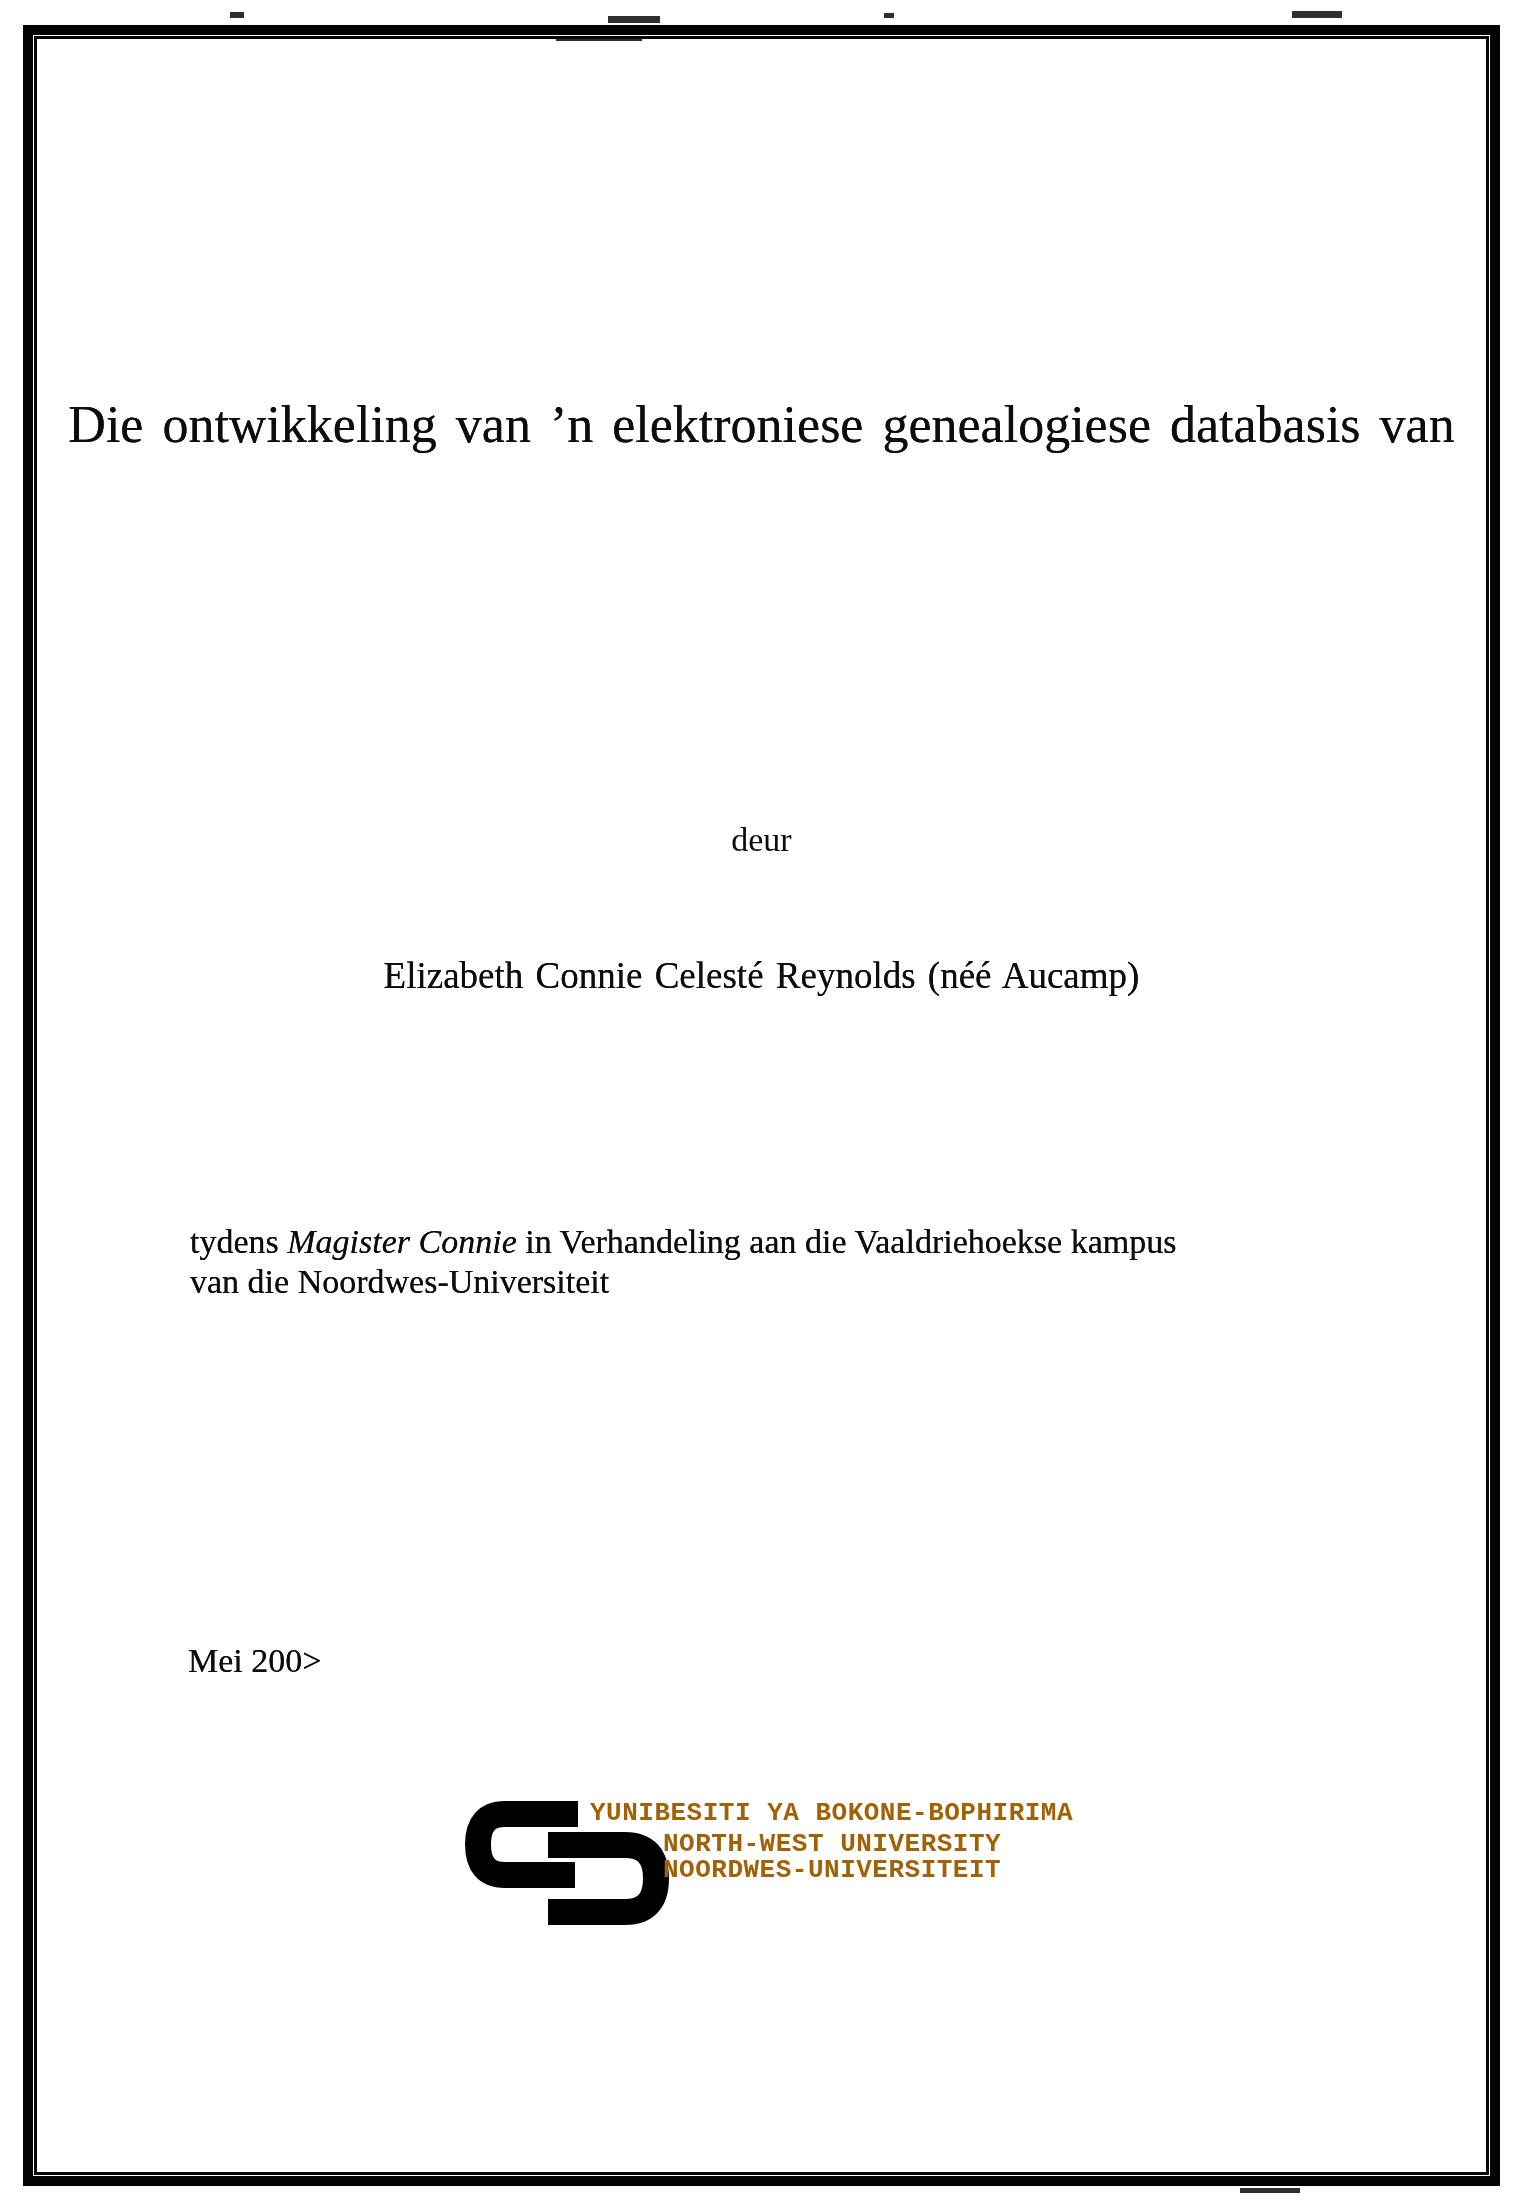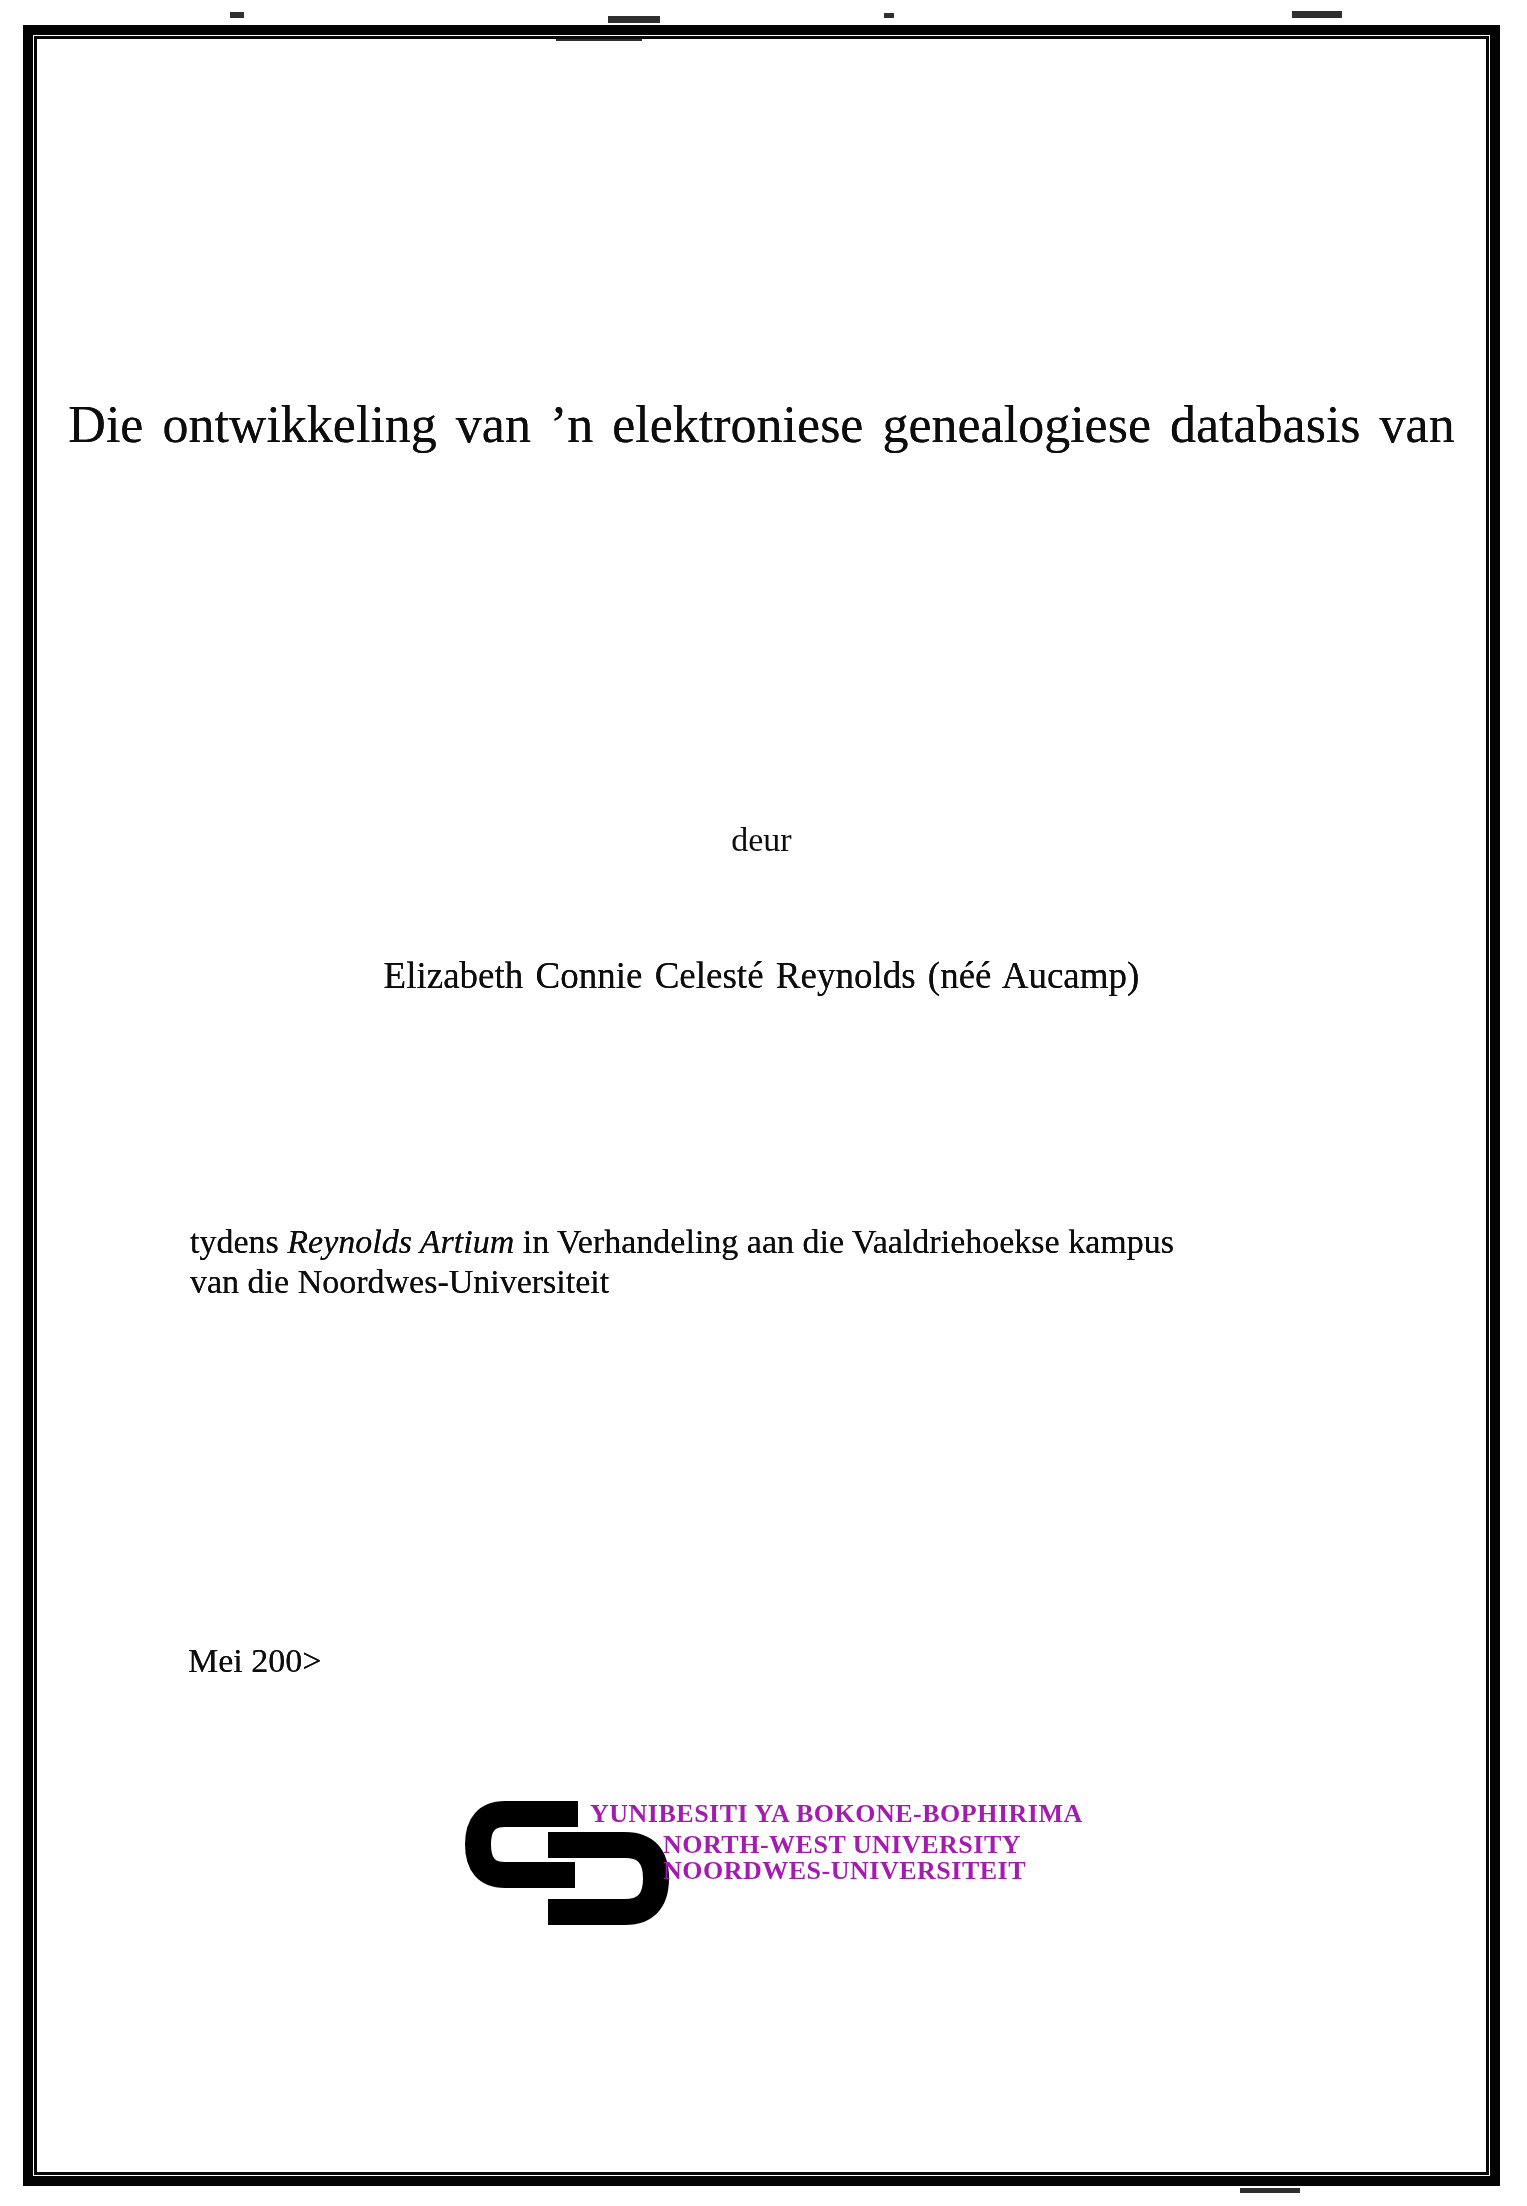--- a/index.html
+++ b/index.html
@@ -69,26 +69,26 @@
     position: absolute;
     left: 463px; top: 1800px;
     width: 660px; height: 145px;
   }
   .logo-mark {
     position: absolute;
     left: 2px; top: 1px;
   }
   .logo-text {
     position: absolute;
-    font-family: Liberation Serif, serif;
+    font-family: Liberation Mono, monospace;
     font-weight: bold;
     font-size: 26px;
     line-height: 27px;
     letter-spacing: 0.5px;
-    color: #a21caf;
+    color: #a16207;
     white-space: nowrap;
   }
   .lt1 { left: 127px; top: 0px; }
   .lt2 { left: 200px; top: 31px; }
   .lt3 { left: 200px; top: 57px; }
   
   .speck { position: absolute; background: #0a0a0a; opacity: 0.85; }
   .s1 { left: 608px;  top: 16px;   width: 52px; height: 7px; }
   .s2 { left: 884px;  top: 13px;   width: 10px; height: 5px; }
   .s3 { left: 1292px; top: 11px;   width: 50px; height: 7px; }
@@ -106,21 +106,21 @@
   </div>
 
   <div class="tblock center title-line" style="top: 392px;">Die ontwikkeling van ’n elektroniese genealogiese databasis van</div>
 
 
   <div class="tblock center author" style="top: 954px;">Elizabeth Connie Celesté Reynolds (néé Aucamp)</div>
 
   <div class="tblock center byline" style="top: 820px;">deur</div>
 
   <div class="degree">
-    <div><span>tydens </span><em>Reynolds Artium</em><span> in Verhandeling aan die Vaaldriehoekse kampus</span></div>
+    <div><span>tydens </span><em>Magister Connie</em><span> in Verhandeling aan die Vaaldriehoekse kampus</span></div>
     <div>van die Noordwes-Universiteit</div>
   </div>
 
   <div class="supervisor-block">
     <div>Mei 200&gt;</div>
   </div>
 
   <div class="logo">
     <svg class="logo-mark" width="204" height="127" viewBox="0 0 204 127" aria-hidden="true">
       <path d="M 113 13 H 40 Q 13 13 13 43.5 Q 13 74 40 74 H 110" fill="none" stroke="#000000" stroke-width="26"></path>

